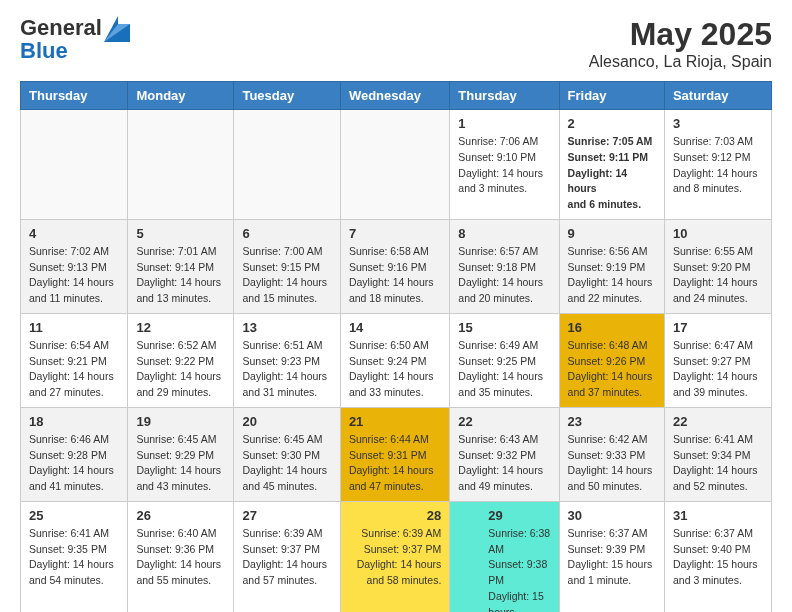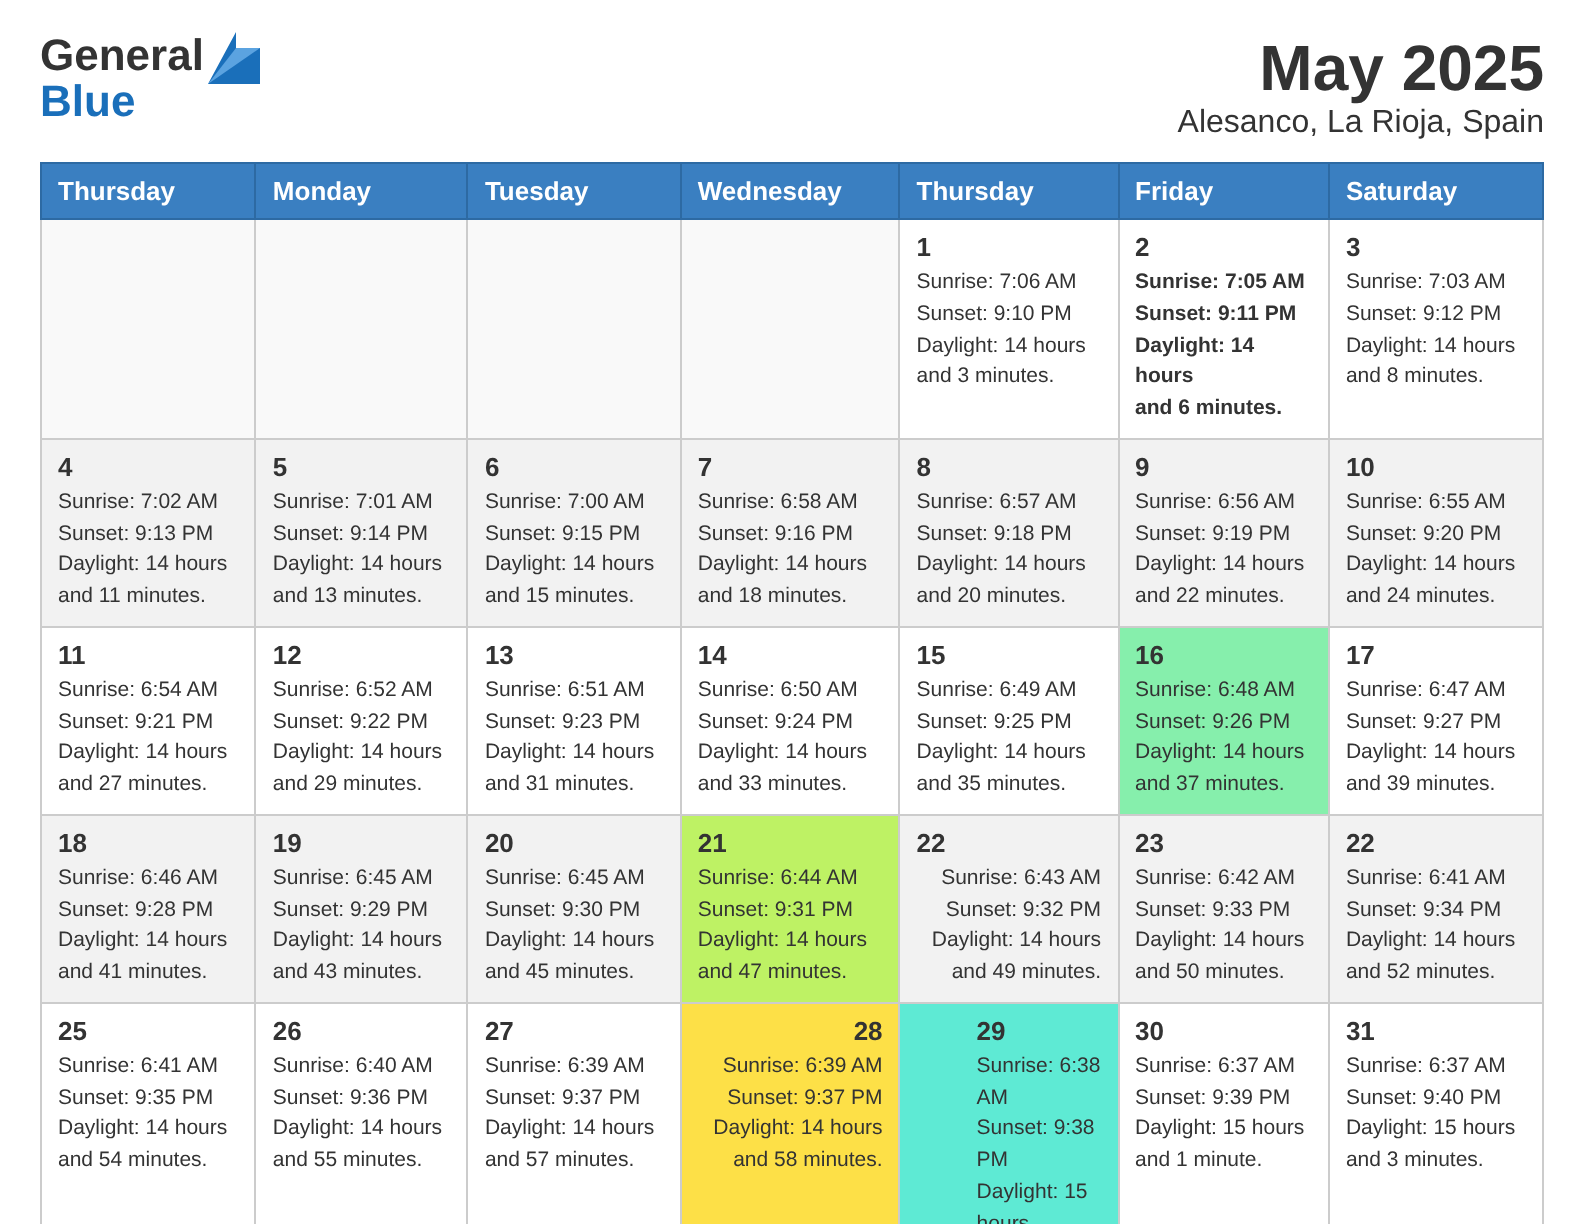--- a/index.html
+++ b/index.html
@@ -228,21 +228,21 @@
 Daylight: 14 hours
 and 33 minutes.</div>
           </td>
           <td style="background: rgb(255, 255, 255);">
             <span class="day-num">15</span>
             <div class="day-info" style="white-space: pre-line;">Sunrise: 6:49 AM
 Sunset: 9:25 PM
 Daylight: 14 hours
 and 35 minutes.</div>
           </td>
-          <td style="background: #86efac;">
+          <td style="background: #eab308;">
             <span class="day-num">16</span>
             <div class="day-info" style="white-space: pre-line;">Sunrise: 6:48 AM
 Sunset: 9:26 PM
 Daylight: 14 hours
 and 37 minutes.</div>
           </td>
           <td style="background: rgb(255, 255, 255);">
             <span class="day-num">17</span>
             <div class="day-info" style="white-space: pre-line;">Sunrise: 6:47 AM
 Sunset: 9:27 PM
@@ -265,30 +265,30 @@
 Daylight: 14 hours
 and 43 minutes.</div>
           </td>
           <td style="background: rgb(242, 242, 242);">
             <span class="day-num">20</span>
             <div class="day-info" style="white-space: pre-line;">Sunrise: 6:45 AM
 Sunset: 9:30 PM
 Daylight: 14 hours
 and 45 minutes.</div>
           </td>
-          <td style="background: #bef264;">
+          <td style="background: #eab308;">
             <span class="day-num">21</span>
             <div class="day-info" style="white-space: pre-line;">Sunrise: 6:44 AM
 Sunset: 9:31 PM
 Daylight: 14 hours
 and 47 minutes.</div>
           </td>
           <td style="background: rgb(242, 242, 242);">
             <span class="day-num">22</span>
-            <div class="day-info" style="white-space: pre-line; text-align: right;">Sunrise: 6:43 AM
+            <div class="day-info" style="white-space: pre-line;">Sunrise: 6:43 AM
 Sunset: 9:32 PM
 Daylight: 14 hours
 and 49 minutes.</div>
           </td>
           <td style="background: rgb(242, 242, 242);">
             <span class="day-num">23</span>
             <div class="day-info" style="white-space: pre-line;">Sunrise: 6:42 AM
 Sunset: 9:33 PM
 Daylight: 14 hours
 and 50 minutes.</div>

